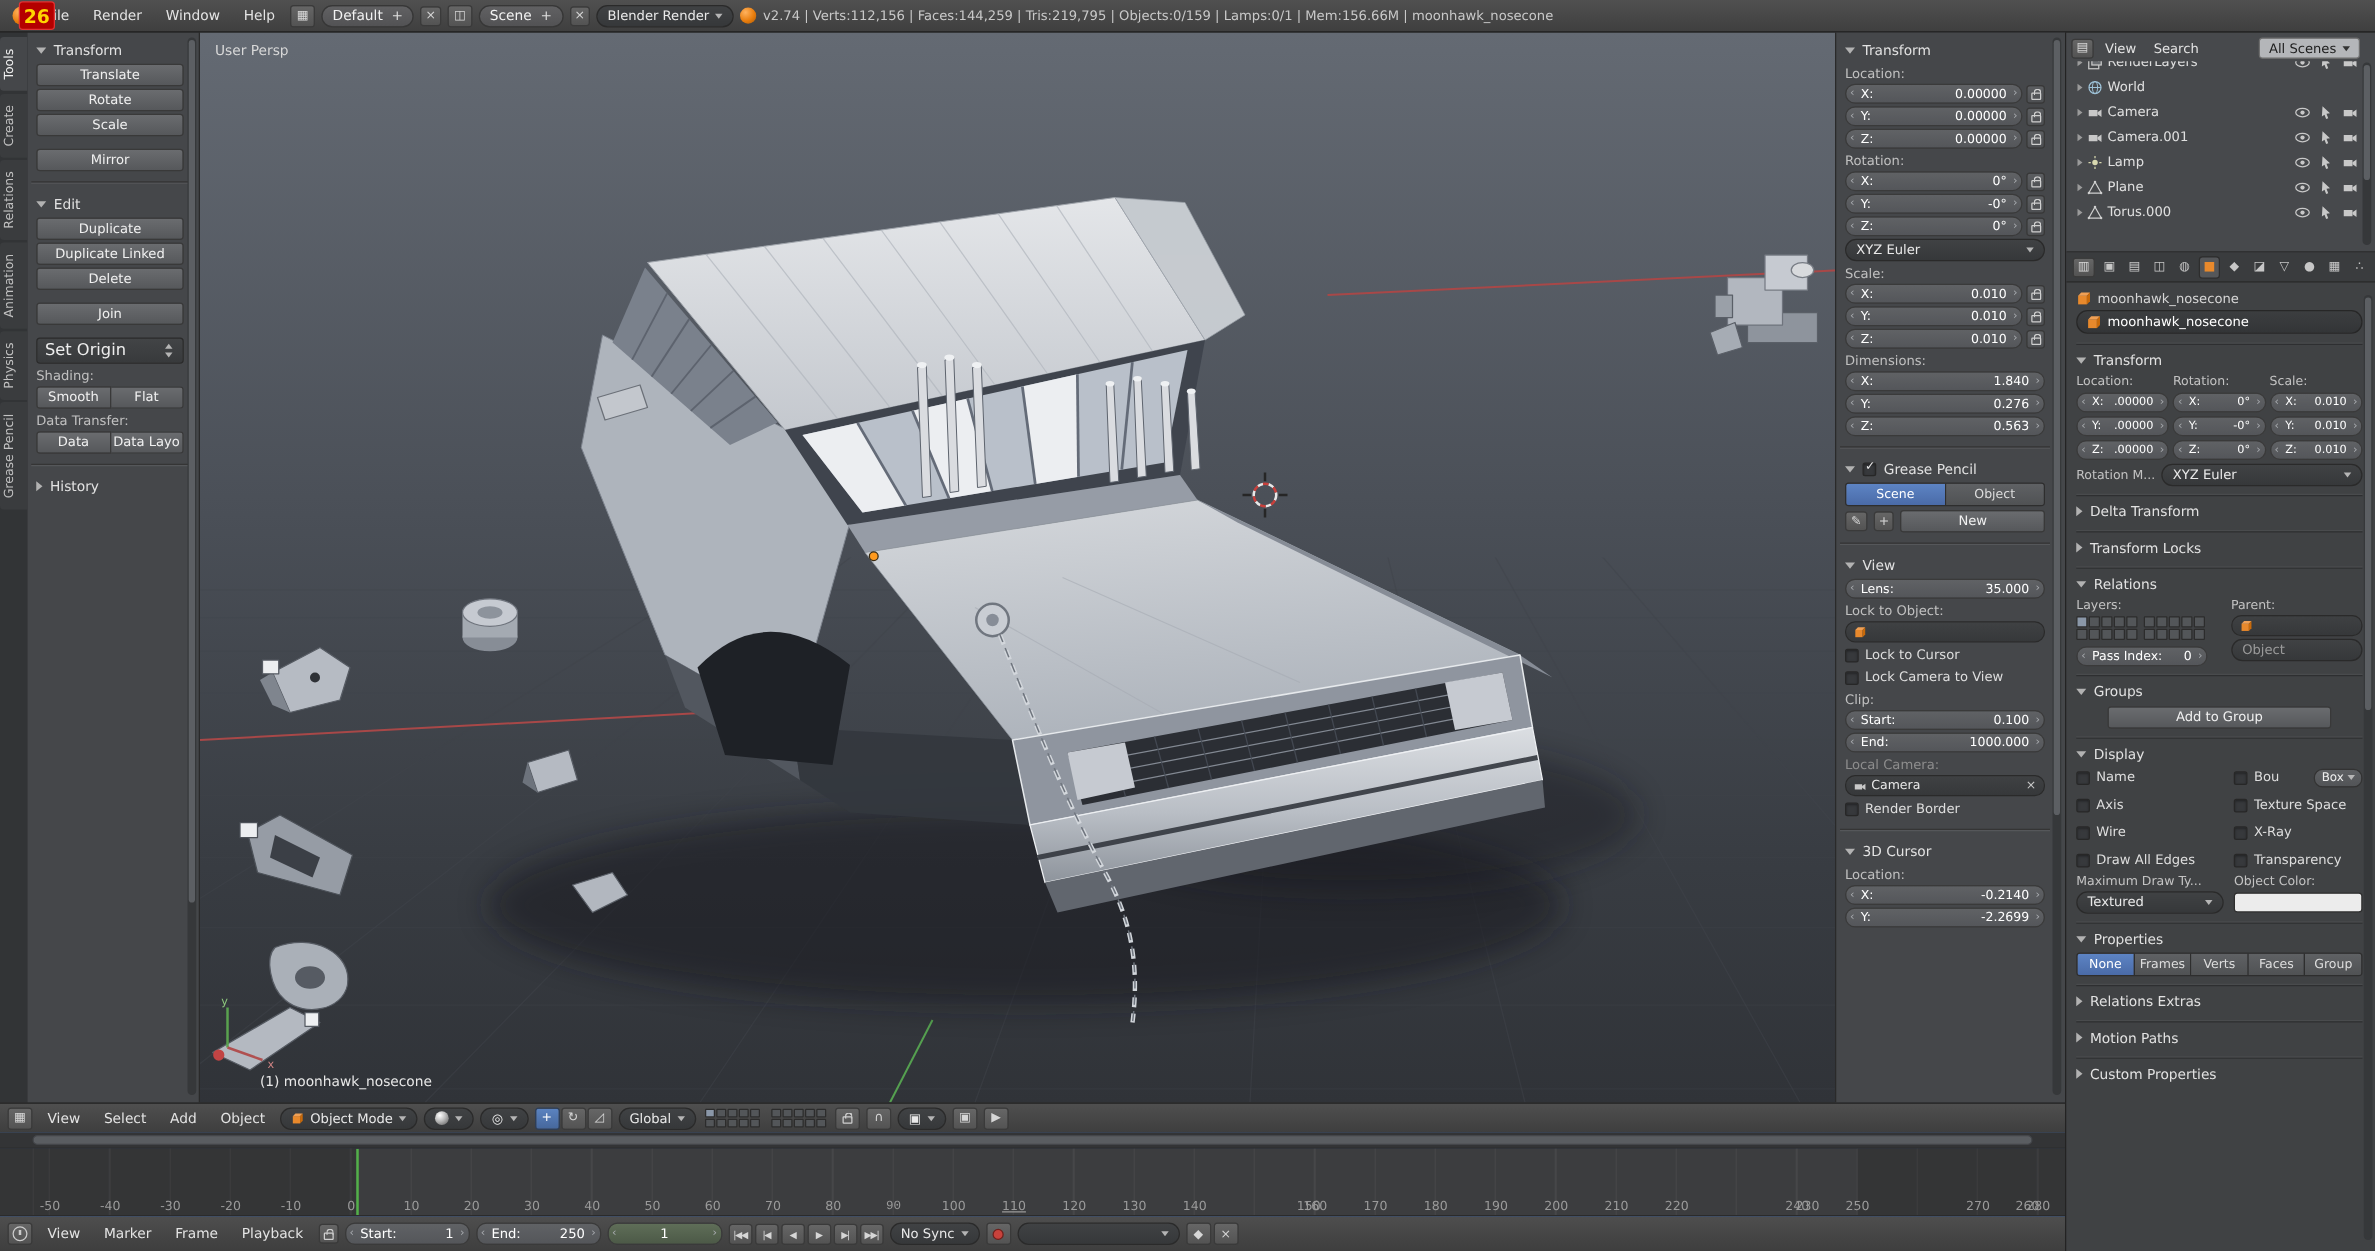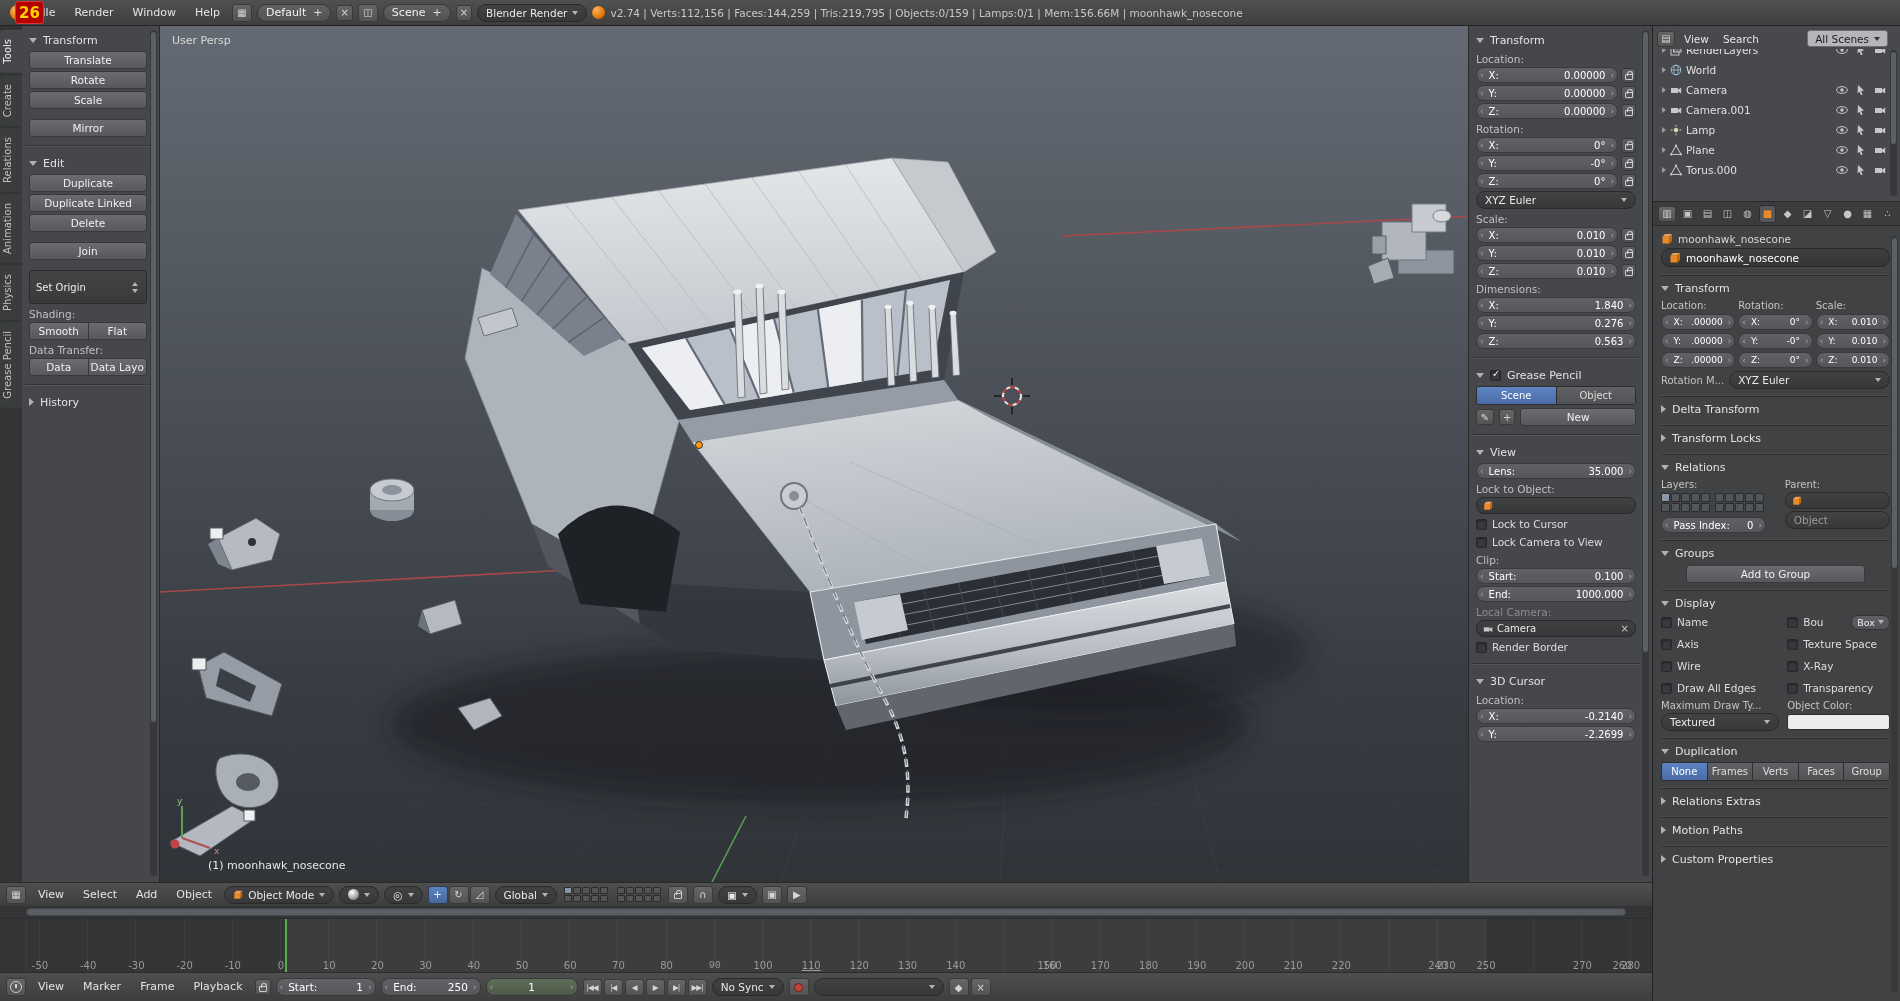--- a/index.html
+++ b/index.html
@@ -78,21 +78,21 @@
 #viewport-editor{position:absolute;left:0;top:26px;width:1652px;height:880px}
 #tabstrip{position:absolute;left:0;top:0;width:22px;height:856px;background:#323436;display:flex;flex-direction:column;padding-top:4px;gap:2px;overflow:hidden}
 .vtab{writing-mode:vertical-rl;transform:rotate(180deg);font-size:10px;color:#c2c2c2;background:#3a3c3e;padding:9px 2px;border-radius:0 3px 3px 0;text-align:center;white-space:nowrap}
 .vtab.active{background:#45474a;color:#f0f0f0}
 #toolshelf{position:absolute;left:22px;top:0;width:138px;height:856px;background:#45474a;border-right:1px solid #2a2a2a;padding:5px 12px 0 7px;overflow:hidden}
 .tbtn{height:18px;margin:2px 0;border-radius:3px;background:linear-gradient(#6a6c6f,#56585b);border:1px solid #393939;color:#f0f0f0;display:flex;align-items:center;justify-content:center;font-size:10.5px;white-space:nowrap;overflow:hidden}
 .joined{display:flex;margin:2px 0}
 .joined .tbtn{flex:1;margin:0;border-radius:0}
 .joined .tbtn:first-child{border-radius:3px 0 0 3px}
 .joined .tbtn:last-child{border-radius:0 3px 3px 0;border-left:none}
-.menubtn{height:34px;margin:2px 0;border-radius:3px;background:linear-gradient(#424446,#383a3c);border:1px solid #2a2a2a;color:#ededed;display:flex;align-items:center;gap:4px;padding:0 6px;font-size:10px}
+.menubtn{height:21px;margin:2px 0;border-radius:3px;background:linear-gradient(#424446,#383a3c);border:1px solid #2a2a2a;color:#ededed;display:flex;align-items:center;gap:4px;padding:0 6px;font-size:13px}
 #view3d{position:absolute;left:160px;top:0;width:1492px;height:856px;background:linear-gradient(#646a73,#4a4f57 45%,#383c42 78%,#303338);overflow:hidden}
 .vp-label{position:absolute;left:12px;top:8px;color:#d8d8d8;font-size:11px}
 .vp-objlabel{position:absolute;left:48px;bottom:10px;color:#e8e8e8;font-size:11px}
 #npanel{position:absolute;right:0;top:0;width:184px;height:856px;background:#45474a;border-left:1px solid #2a2a2a;padding:5px 16px 0 7px;overflow:hidden}
 .npsec{margin-bottom:8px}
 #view3d-header{position:absolute;left:0;bottom:0;width:1652px;height:24px;background:linear-gradient(#4f4f4f,#3e3e3e);border-top:1px solid #2a2a2a;display:flex;align-items:center;gap:5px;padding:0 6px;z-index:4}
 .manipgroup{display:inline-flex;gap:1px}
 .lgrid{display:grid;grid-template-columns:repeat(5,9px);grid-auto-rows:9px;gap:1px}
 .lgrid .cell{background:#535659;border:1px solid #2c2c2c;border-radius:1px}
 .lgrid .cell.on{background:#8a97a8}
@@ -1114,21 +1114,21 @@
         <span class="collabel">Object Color:</span>
         <span class="menupill" style="display:flex">
             <span>Textured</span>
             <span class="dd"></span>
           </span>
         <span class="swatch"></span>
       </div>
 
       <div class="phead box">
           <span class="tri down"></span>
-          <span>Duplication</span>
+          <span>Properties</span>
         </div>
       <div class="seggroup">
         <span class="seg active">None</span>
         <span class="seg">Frames</span>
         <span class="seg">Verts</span>
         <span class="seg">Faces</span>
         <span class="seg">Group</span>
       </div>
 
       <div class="phead box">

